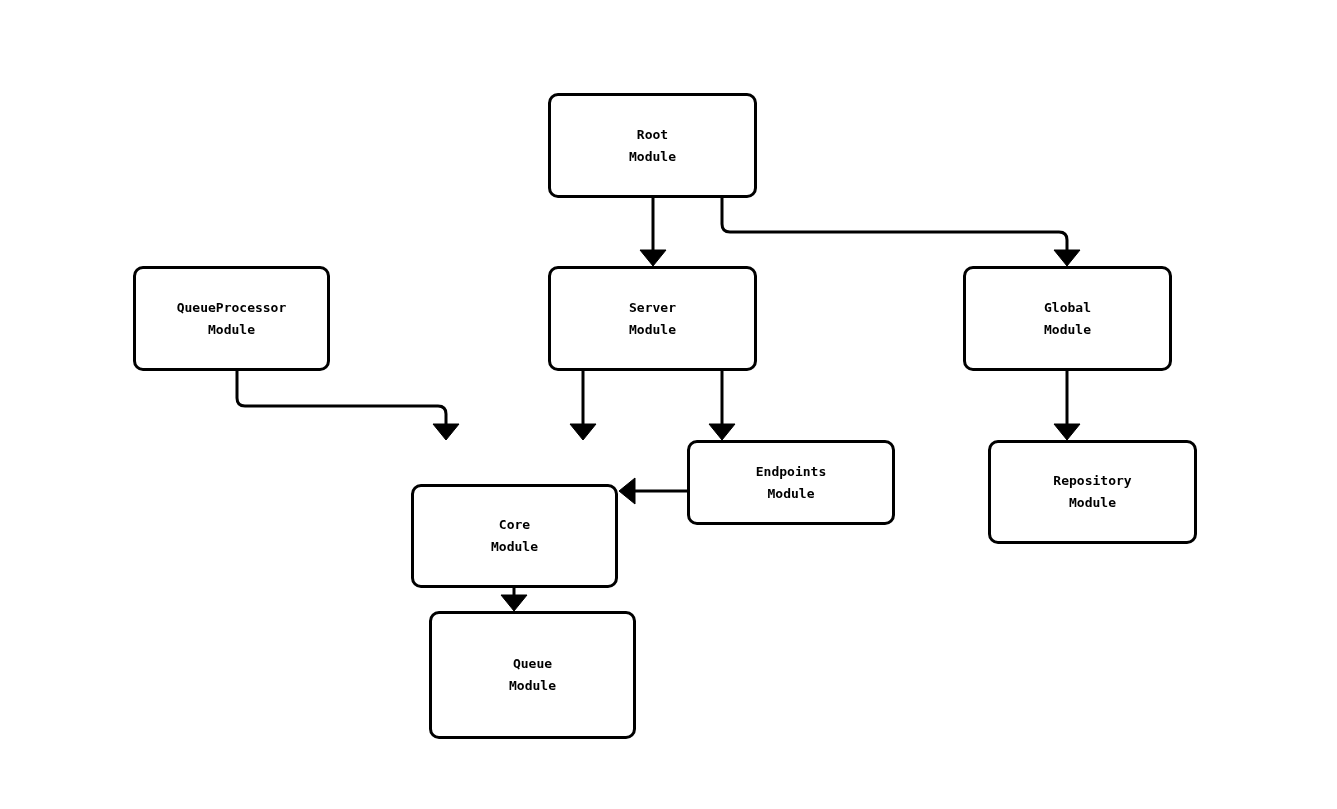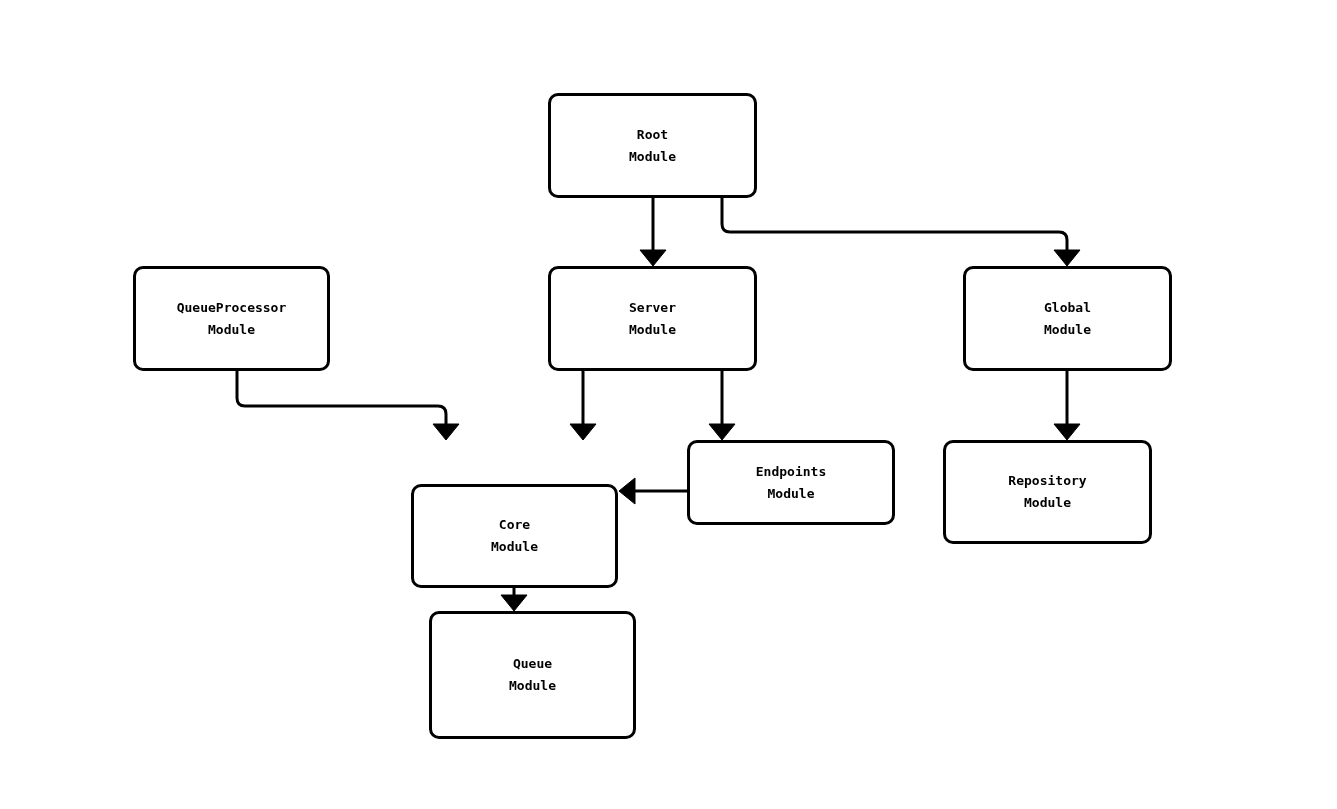--- a/index.html
+++ b/index.html
@@ -127,21 +127,21 @@
   <div class="node" style="left:411px; top:440px; width:207px; height:104px;margin-top:44px;">
     <span class="node-label">Core
 Module</span>
   </div>
 
   <div class="node" style="left:687px; top:440px; width:208px; height:85px;">
     <span class="node-label">Endpoints
 Module</span>
   </div>
 
-  <div class="node" style="left:943px; top:440px; width:209px; height:104px;">
+  <div class="node" style="left:988px; top:440px; width:209px; height:104px;">
     <span class="node-label">Repository
 Module</span>
   </div>
 
   <div class="node" style="left:429px; top:611px; width:207px; height:128px;">
     <span class="node-label">Queue
 Module</span>
   </div>
 
 </div>

